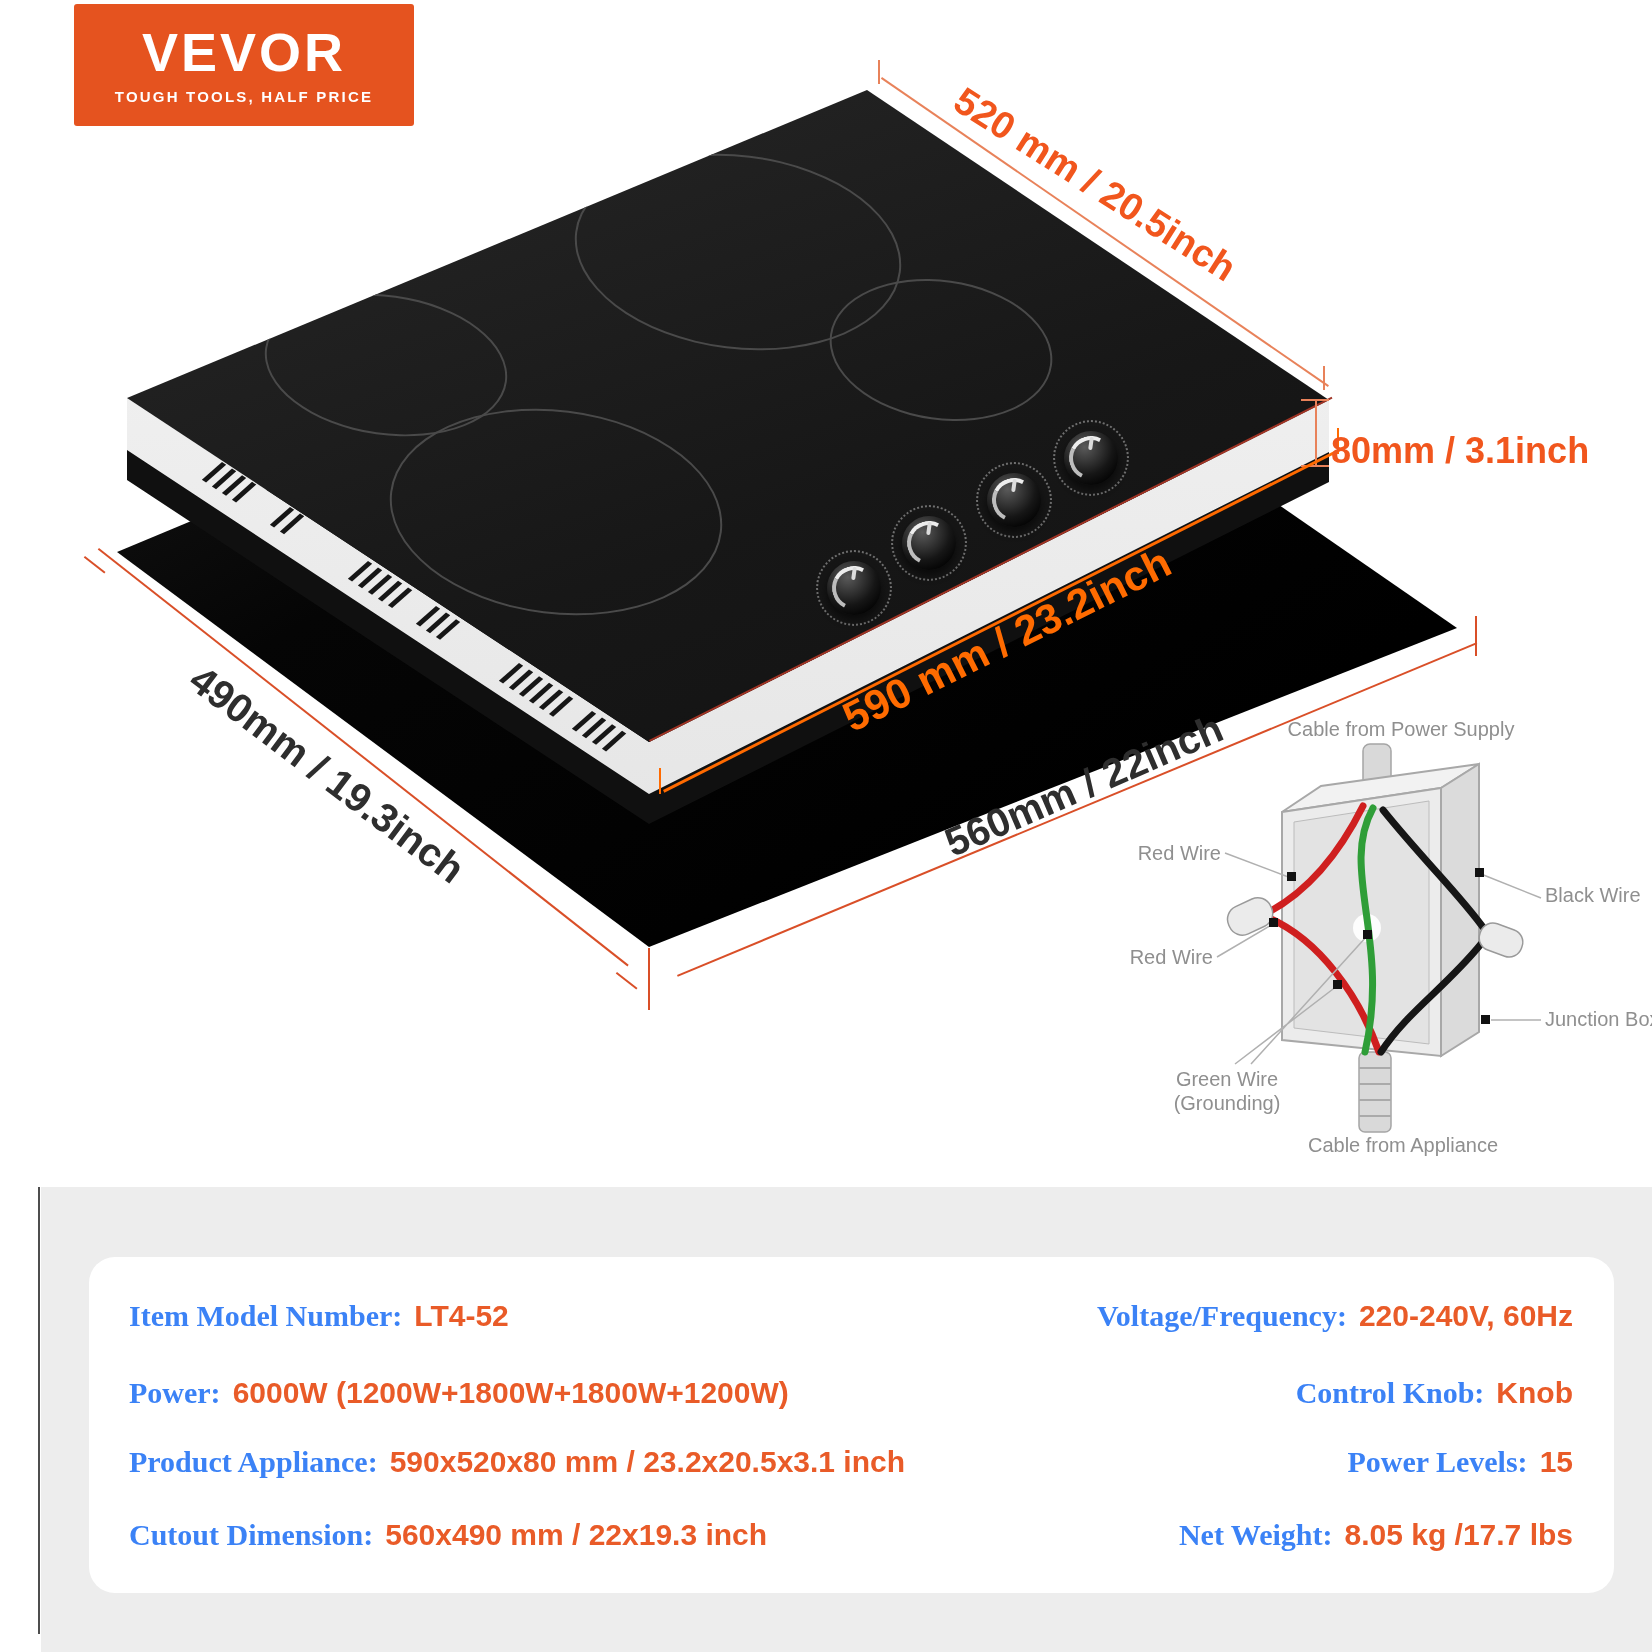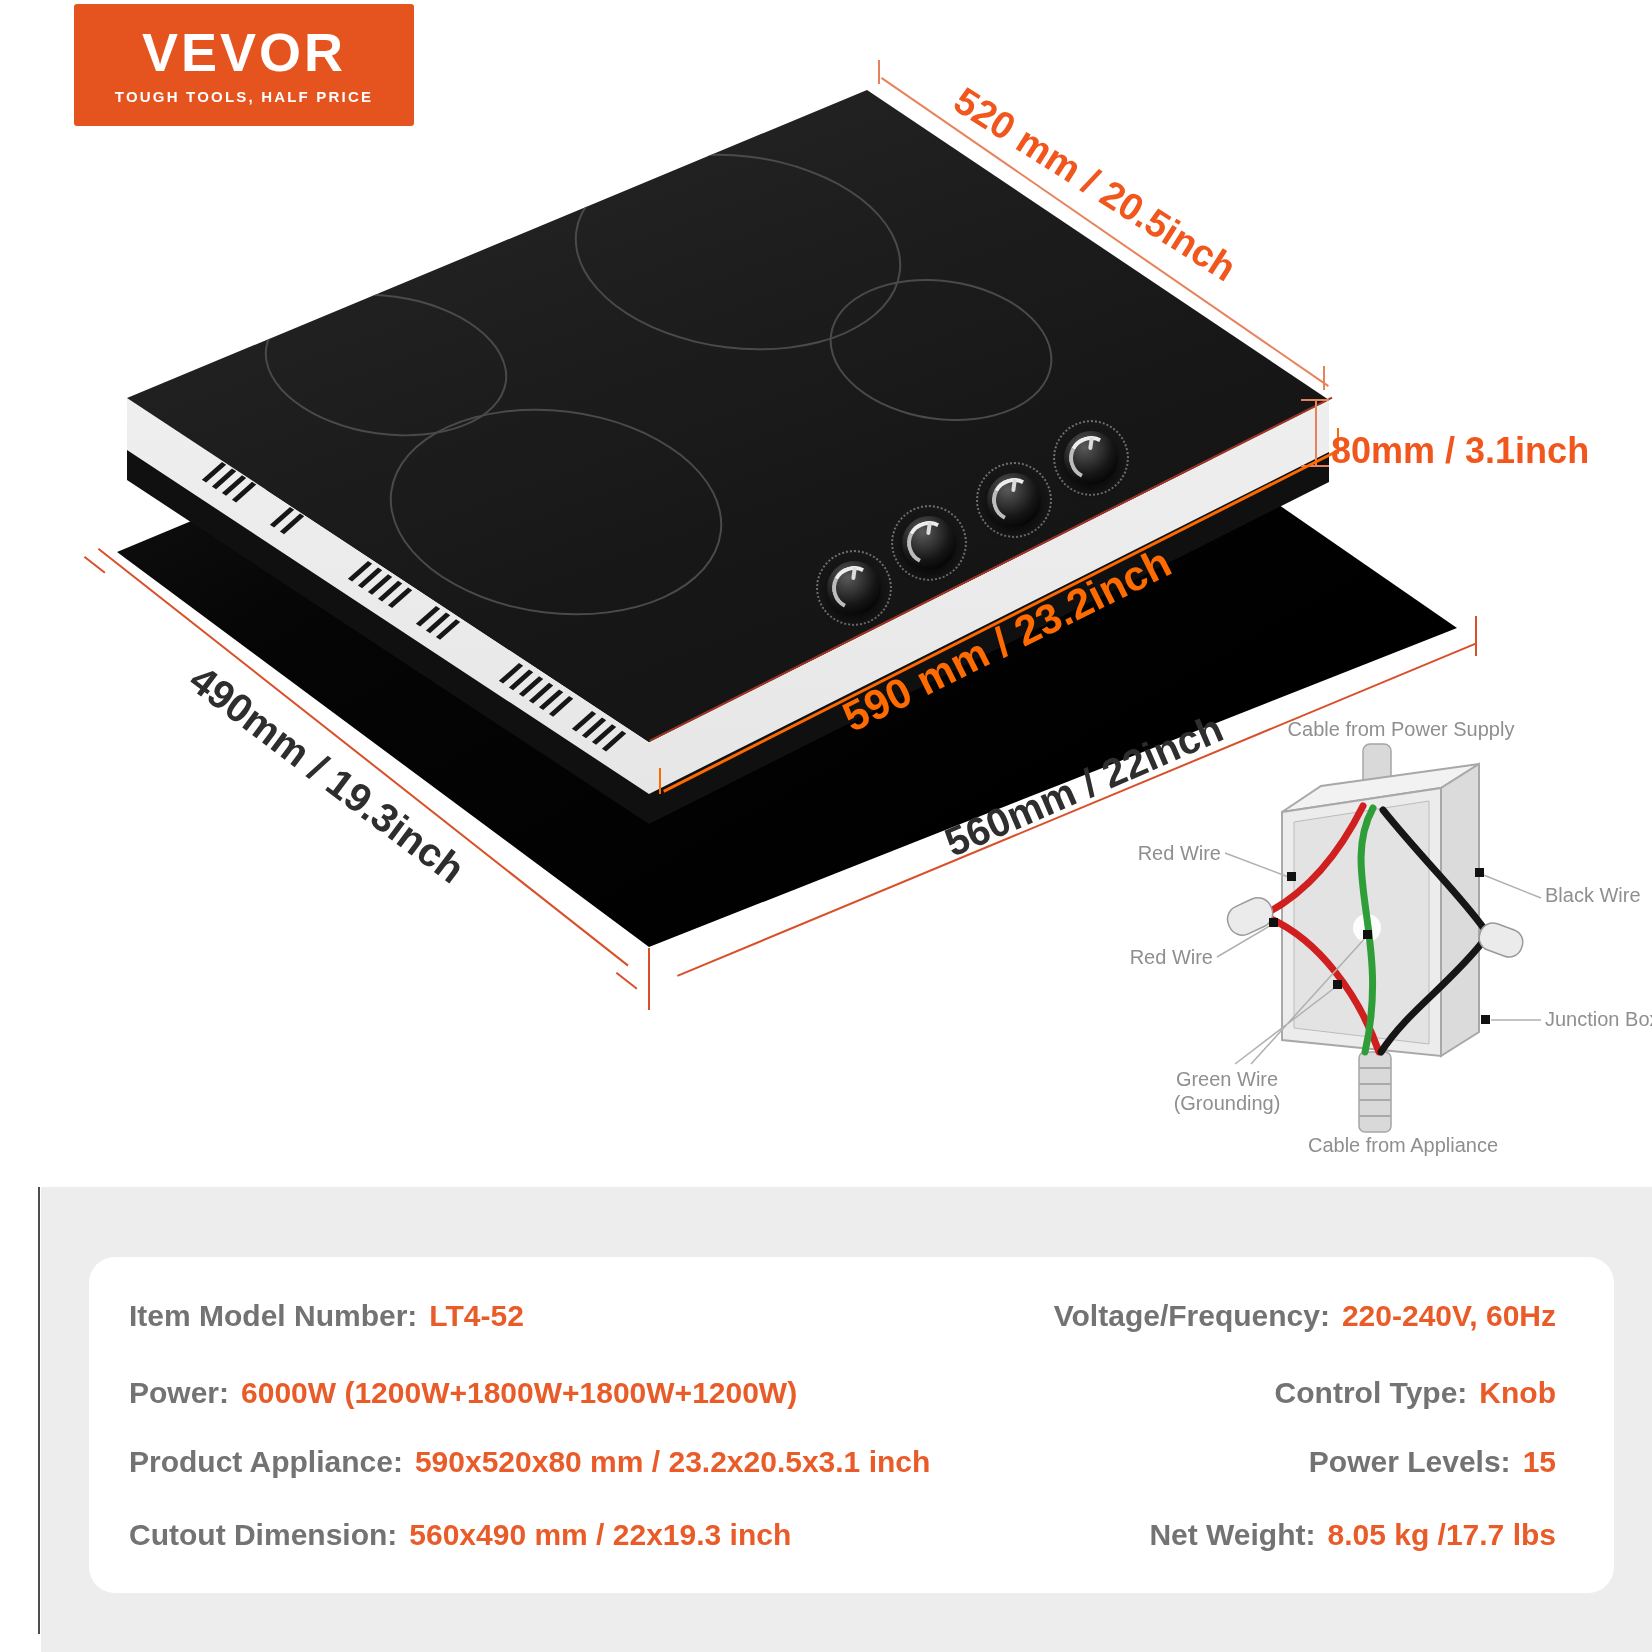--- a/index.html
+++ b/index.html
@@ -55,24 +55,24 @@
   .dim-label{position:absolute;font-weight:700;text-align:center;transform-origin:center;white-space:nowrap;}
   
   .wire-label{font-family:"Liberation Sans",sans-serif;font-size:20px;fill:#8f8f8f;}
   .wire-caption{font-family:"Liberation Sans",sans-serif;font-size:25px;font-weight:700;fill:#2e2e2e;}
   
   .spec-section{position:absolute;left:12px;top:1187px;width:1640px;height:465px;background:#ededed;}
   .spec-edge-line{position:absolute;left:9px;top:1187px;width:2px;height:447px;background:#4d4d4d;}
   .right-strip{position:absolute;left:1642px;top:0;width:10px;height:1652px;background:#cfcfcf;}
   .spec-card{position:absolute;left:60px;top:1257px;width:1525px;height:336px;background:#fff;border-radius:26px;}
   .spec-row{position:absolute;font-size:30px;font-weight:700;line-height:42px;white-space:nowrap;}
-  .spec-row .lbl{color:#737373;}
+  .spec-row .lbl{color:#3b82f6;font-family:Liberation Serif, serif;}
   .spec-row .val{color:#e95b28;margin-left:12px;}
   .col-left{left:40px;}
-  .col-right{right:58px;text-align:left;}
+  .col-right{right:41px;text-align:left;}
 </style>
 </head>
 <body>
 
 <div class="stage">
 
   <div class="logo">
     <div class="brand">VEVOR</div>
     <div class="tagline">TOUGH TOOLS, HALF PRICE</div>
   </div>
@@ -239,21 +239,21 @@
       <span class="lbl">Product Appliance:</span><span class="val">590x520x80 mm / 23.2x20.5x3.1 inch</span>
     </div>
     <div class="spec-row col-left" style="top:257px;">
       <span class="lbl">Cutout Dimension:</span><span class="val">560x490 mm / 22x19.3 inch</span>
     </div>
 
     <div class="spec-row col-right" style="top:38px;">
       <span class="lbl">Voltage/Frequency:</span><span class="val">220-240V, 60Hz</span>
     </div>
     <div class="spec-row col-right" style="top:115px;">
-      <span class="lbl">Control Type:</span><span class="val">Knob</span>
+      <span class="lbl">Control Knob:</span><span class="val">Knob</span>
     </div>
     <div class="spec-row col-right" style="top:184px;">
       <span class="lbl">Power Levels:</span><span class="val">15</span>
     </div>
     <div class="spec-row col-right" style="top:257px;">
       <span class="lbl">Net Weight:</span><span class="val">8.05 kg /17.7 lbs</span>
     </div>
   </div>
 
 </div>

